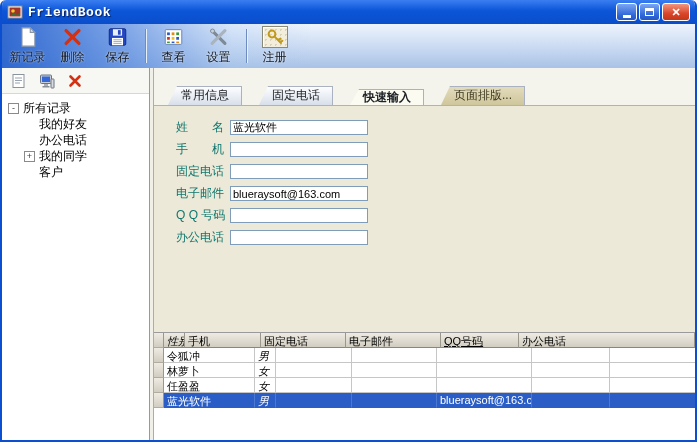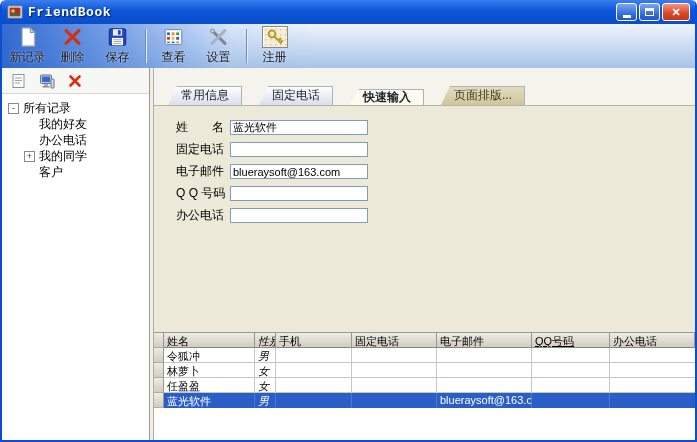--- a/index.html
+++ b/index.html
@@ -56,21 +56,21 @@
     padding-left: 14px; gap: 17px; border-bottom: 1px solid #b4b4a4; }
   .tab { height: 19px; padding: 0 13px; display: flex; align-items: center; font-size: 12px;
     background: linear-gradient(#ffffff, #d8dfeb); color: #202428;
     clip-path: polygon(9px 0, 100% 0, 100% 100%, 0 100%);
     box-shadow: inset 0 1px 0 #aab2c2, inset -1px 0 0 #aab2c2; cursor: default; }
   .tab.active { background: #fbfbf2; font-weight: bold; height: 16px; }
   .tab.special { background: linear-gradient(#e4ddbe, #cfc69c); color: #3e3820; margin-top: 18px; }
   
   .tabpage { flex: 0 0 226px; background: #ece9d8; padding: 14px 0 0 22px; }
   .form-row { display: flex; align-items: center; margin-bottom: 7px; height: 15px; }
-  .form-label { width: 50px; font-size: 12px; color: #000000; margin-right: 4px; white-space: pre; }
+  .form-label { width: 50px; font-size: 12px; color: #0f766e; margin-right: 4px; white-space: pre; }
   .form-input { width: 138px; height: 15px; border: 1px solid #7f9db9; font-size: 11px;
     padding: 0 2px; background: #fff; font-family: "Liberation Sans", sans-serif; }
   
   .grid { flex: 0 0 76px; display: flex; flex-direction: column; font-size: 11px;
     border-top: 1px solid #9a9a9a; }
   .g-row { display: flex; height: 15px; flex: 0 0 15px; }
   .g-cell { border-right: 1px solid #c6c6c6; border-bottom: 1px solid #c6c6c6;
     padding: 1px 3px 0 3px; white-space: nowrap; overflow: hidden; color: #000; }
   .g-head .g-cell { background: linear-gradient(#eeebe3, #d2cdc1); border-right: 1px solid #9a968c;
     border-bottom: 1px solid #8a867c; }
@@ -230,41 +230,44 @@
             <span>页面排版...</span>
           </div>
       </div>
 
       <div class="tabpage">
         <div class="form-row">
           <span class="form-label">姓　　名</span>
           <input class="form-input" value="蓝光软件" style="">
         </div>
         <div class="form-row">
+          <span class="form-label">手　　机</span>
+          <input class="form-input" value="" style="">
+        </div>
+        <div class="form-row">
           <span class="form-label">固定电话</span>
           <input class="form-input" value="" style="">
         </div>
         <div class="form-row">
           <span class="form-label">电子邮件</span>
           <input class="form-input" value="blueraysoft@163.com" style="">
         </div>
         <div class="form-row">
           <span class="form-label">Q Q 号码</span>
           <input class="form-input" value="" style="">
         </div>
         <div class="form-row">
           <span class="form-label">办公电话</span>
           <input class="form-input" value="" style="">
         </div>
       </div>
 
       <div class="grid">
         <div class="g-row g-head">
           <div class="g-rowhdr"></div>
-          <div class="g-cell c0">姓名</div>
           <div class="g-cell c1">性别</div>
           <div class="g-cell c2">手机</div>
           <div class="g-cell c3">固定电话</div>
           <div class="g-cell c4">电子邮件</div>
           <div class="g-cell c5">QQ号码</div>
           <div class="g-cell c6">办公电话</div>
         </div>
         <div class="g-row">
           <div class="g-rowhdr"></div>
           <div class="g-cell c0">令狐冲</div>

